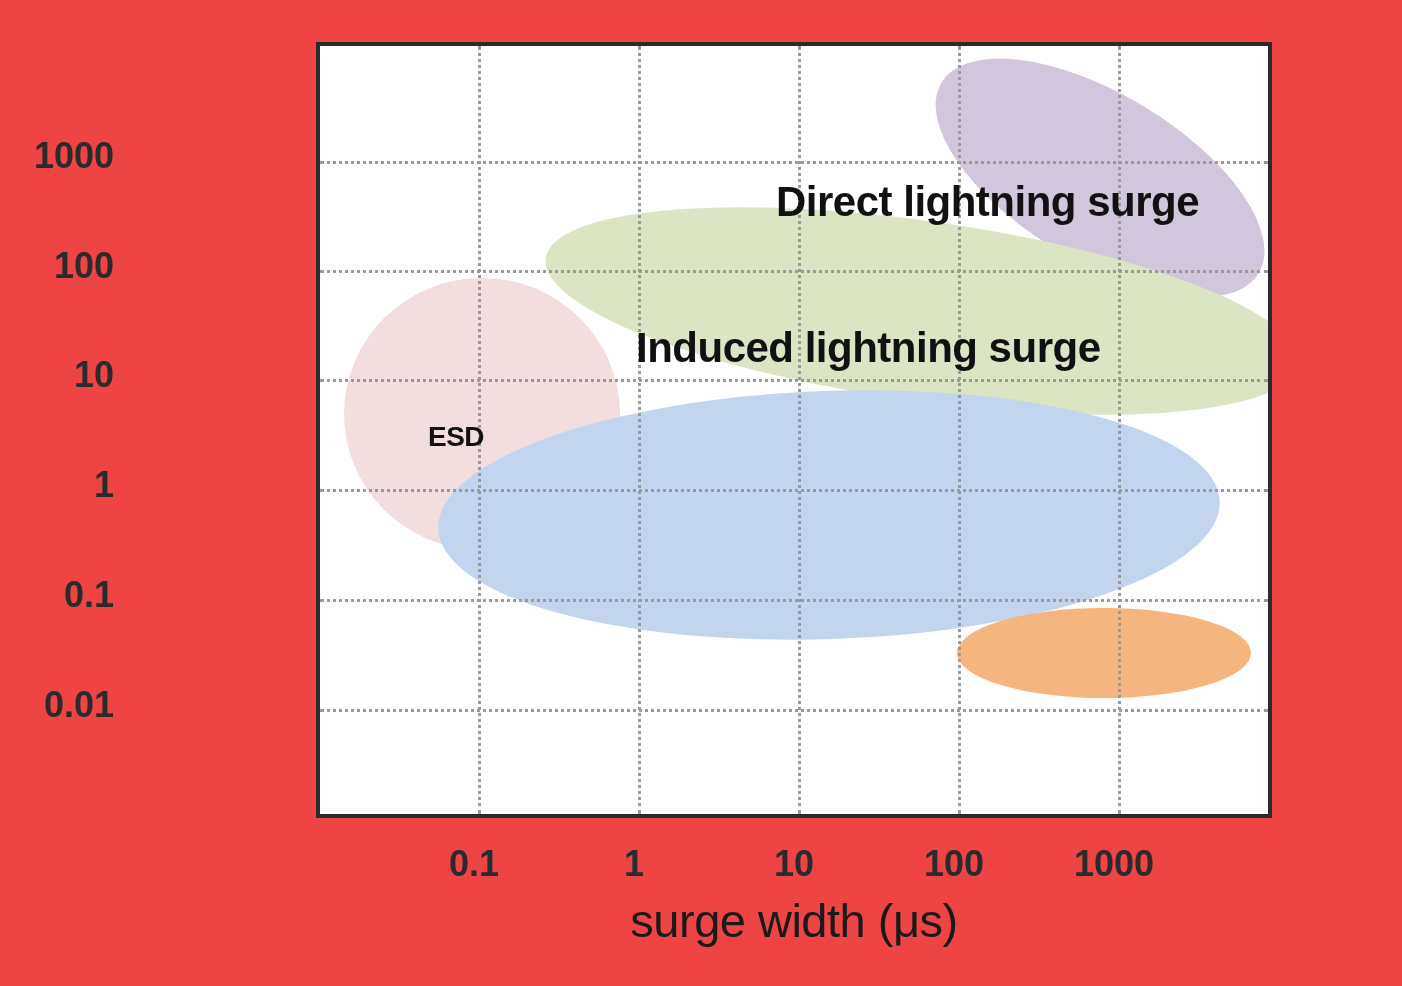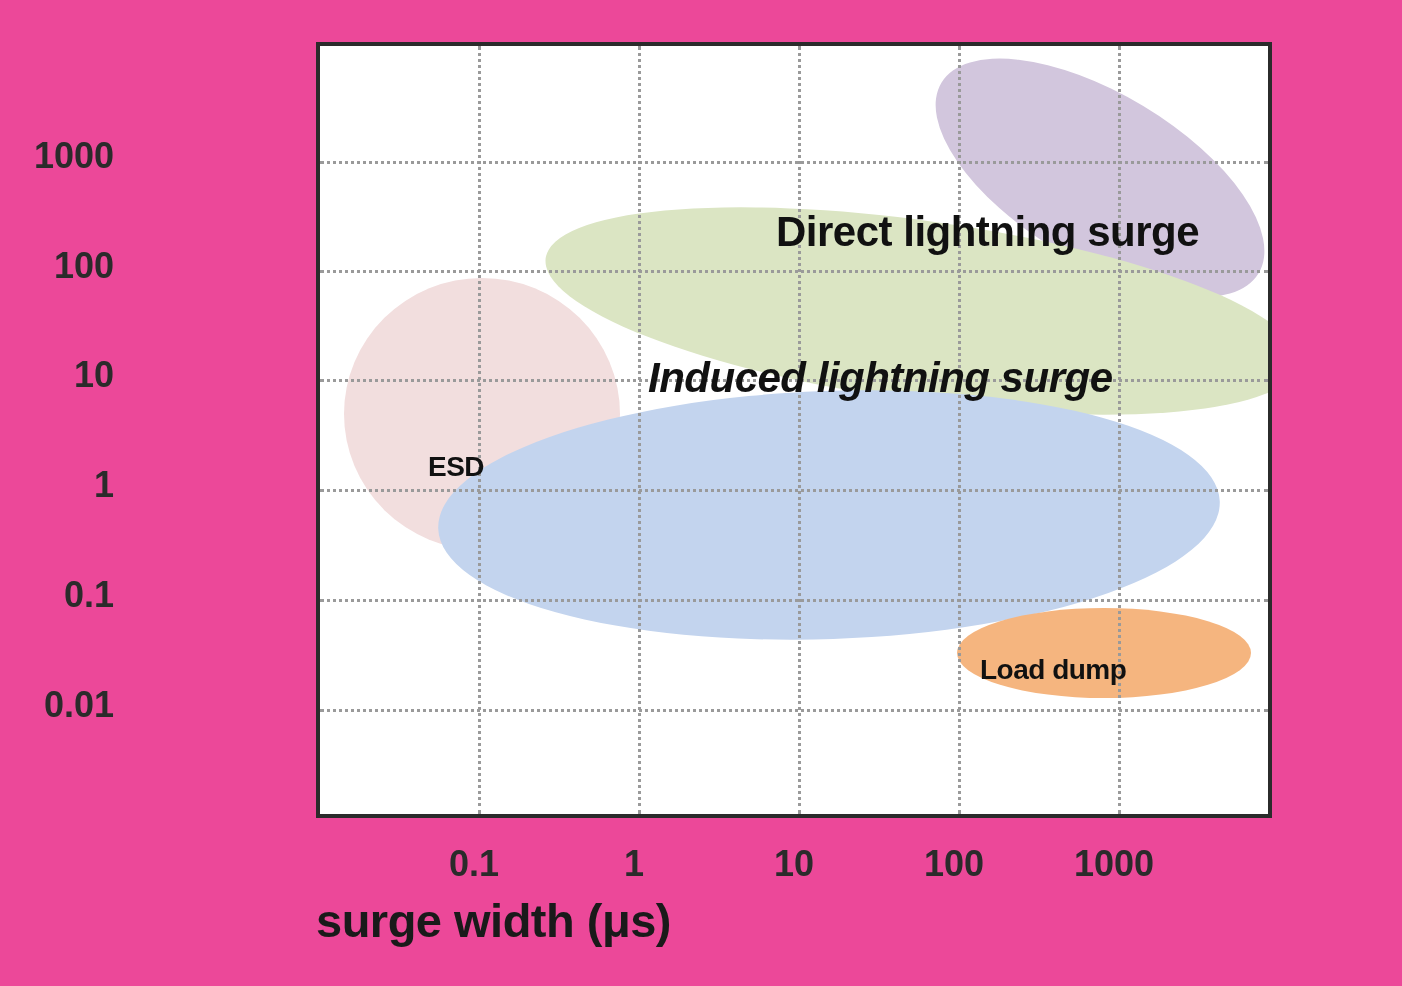--- a/index.html
+++ b/index.html
@@ -13,31 +13,31 @@
     font-family: "Liberation Sans", sans-serif;
     overflow: hidden;
     position: relative;
   }
 
   #figure {
     position: absolute;
     left: 0; top: 0;
     width: 1402px;
     height: 986px;
-    background: #ec4899;
+    background: #ef4444;
   }
 
   .x-axis-title {
     position: absolute;
     left: 316px;
     top: 893px;
     width: 956px;
-    text-align: left;
+    text-align: center;
     font-size: 47px;
-    font-weight: bold;
+    font-weight: normal;
     color: #1a1a1a;
     letter-spacing: -0.5px;
     white-space: nowrap;
   }
 
   
   #plot-area {
     position: absolute;
     left: 316px;
     top: 42px;
@@ -94,21 +94,20 @@
   }
 
   
   .blob-label {
     position: absolute;
     font-size: 42px;
     font-weight: bold;
     color: #111111;
     white-space: nowrap;
     letter-spacing: -0.5px;
-    margin-top: 30px;
   }
   .blob-label.small {
     font-size: 28px;
   }
 </style>
 </head>
 <body>
 
 <div id="figure">
 
@@ -152,21 +151,20 @@
 
     <div class="gridline-h" style="top: 115px;"></div>
     <div class="gridline-h" style="top: 224px;"></div>
     <div class="gridline-h" style="top: 333px;"></div>
     <div class="gridline-h" style="top: 443px;"></div>
     <div class="gridline-h" style="top: 553px;"></div>
     <div class="gridline-h" style="top: 663px;"></div>
 
     <div class="blob-label" style="left: 456px; top: 132px;">Direct lightning surge</div>
 
-    <div class="blob-label" style="left: 328px; top: 278px; font-style: italic;">Induced lightning surge</div>
+    <div class="blob-label" style="left: 316px; top: 278px;">Induced lightning surge</div>
 
     <div class="blob-label small" style="left: 108px; top: 375px;">ESD</div>
 
 
-    <div class="blob-label small" style="left: 660px; top: 578px;">Load dump</div>
 
   </div>
 </div>
 
 </body></html>

